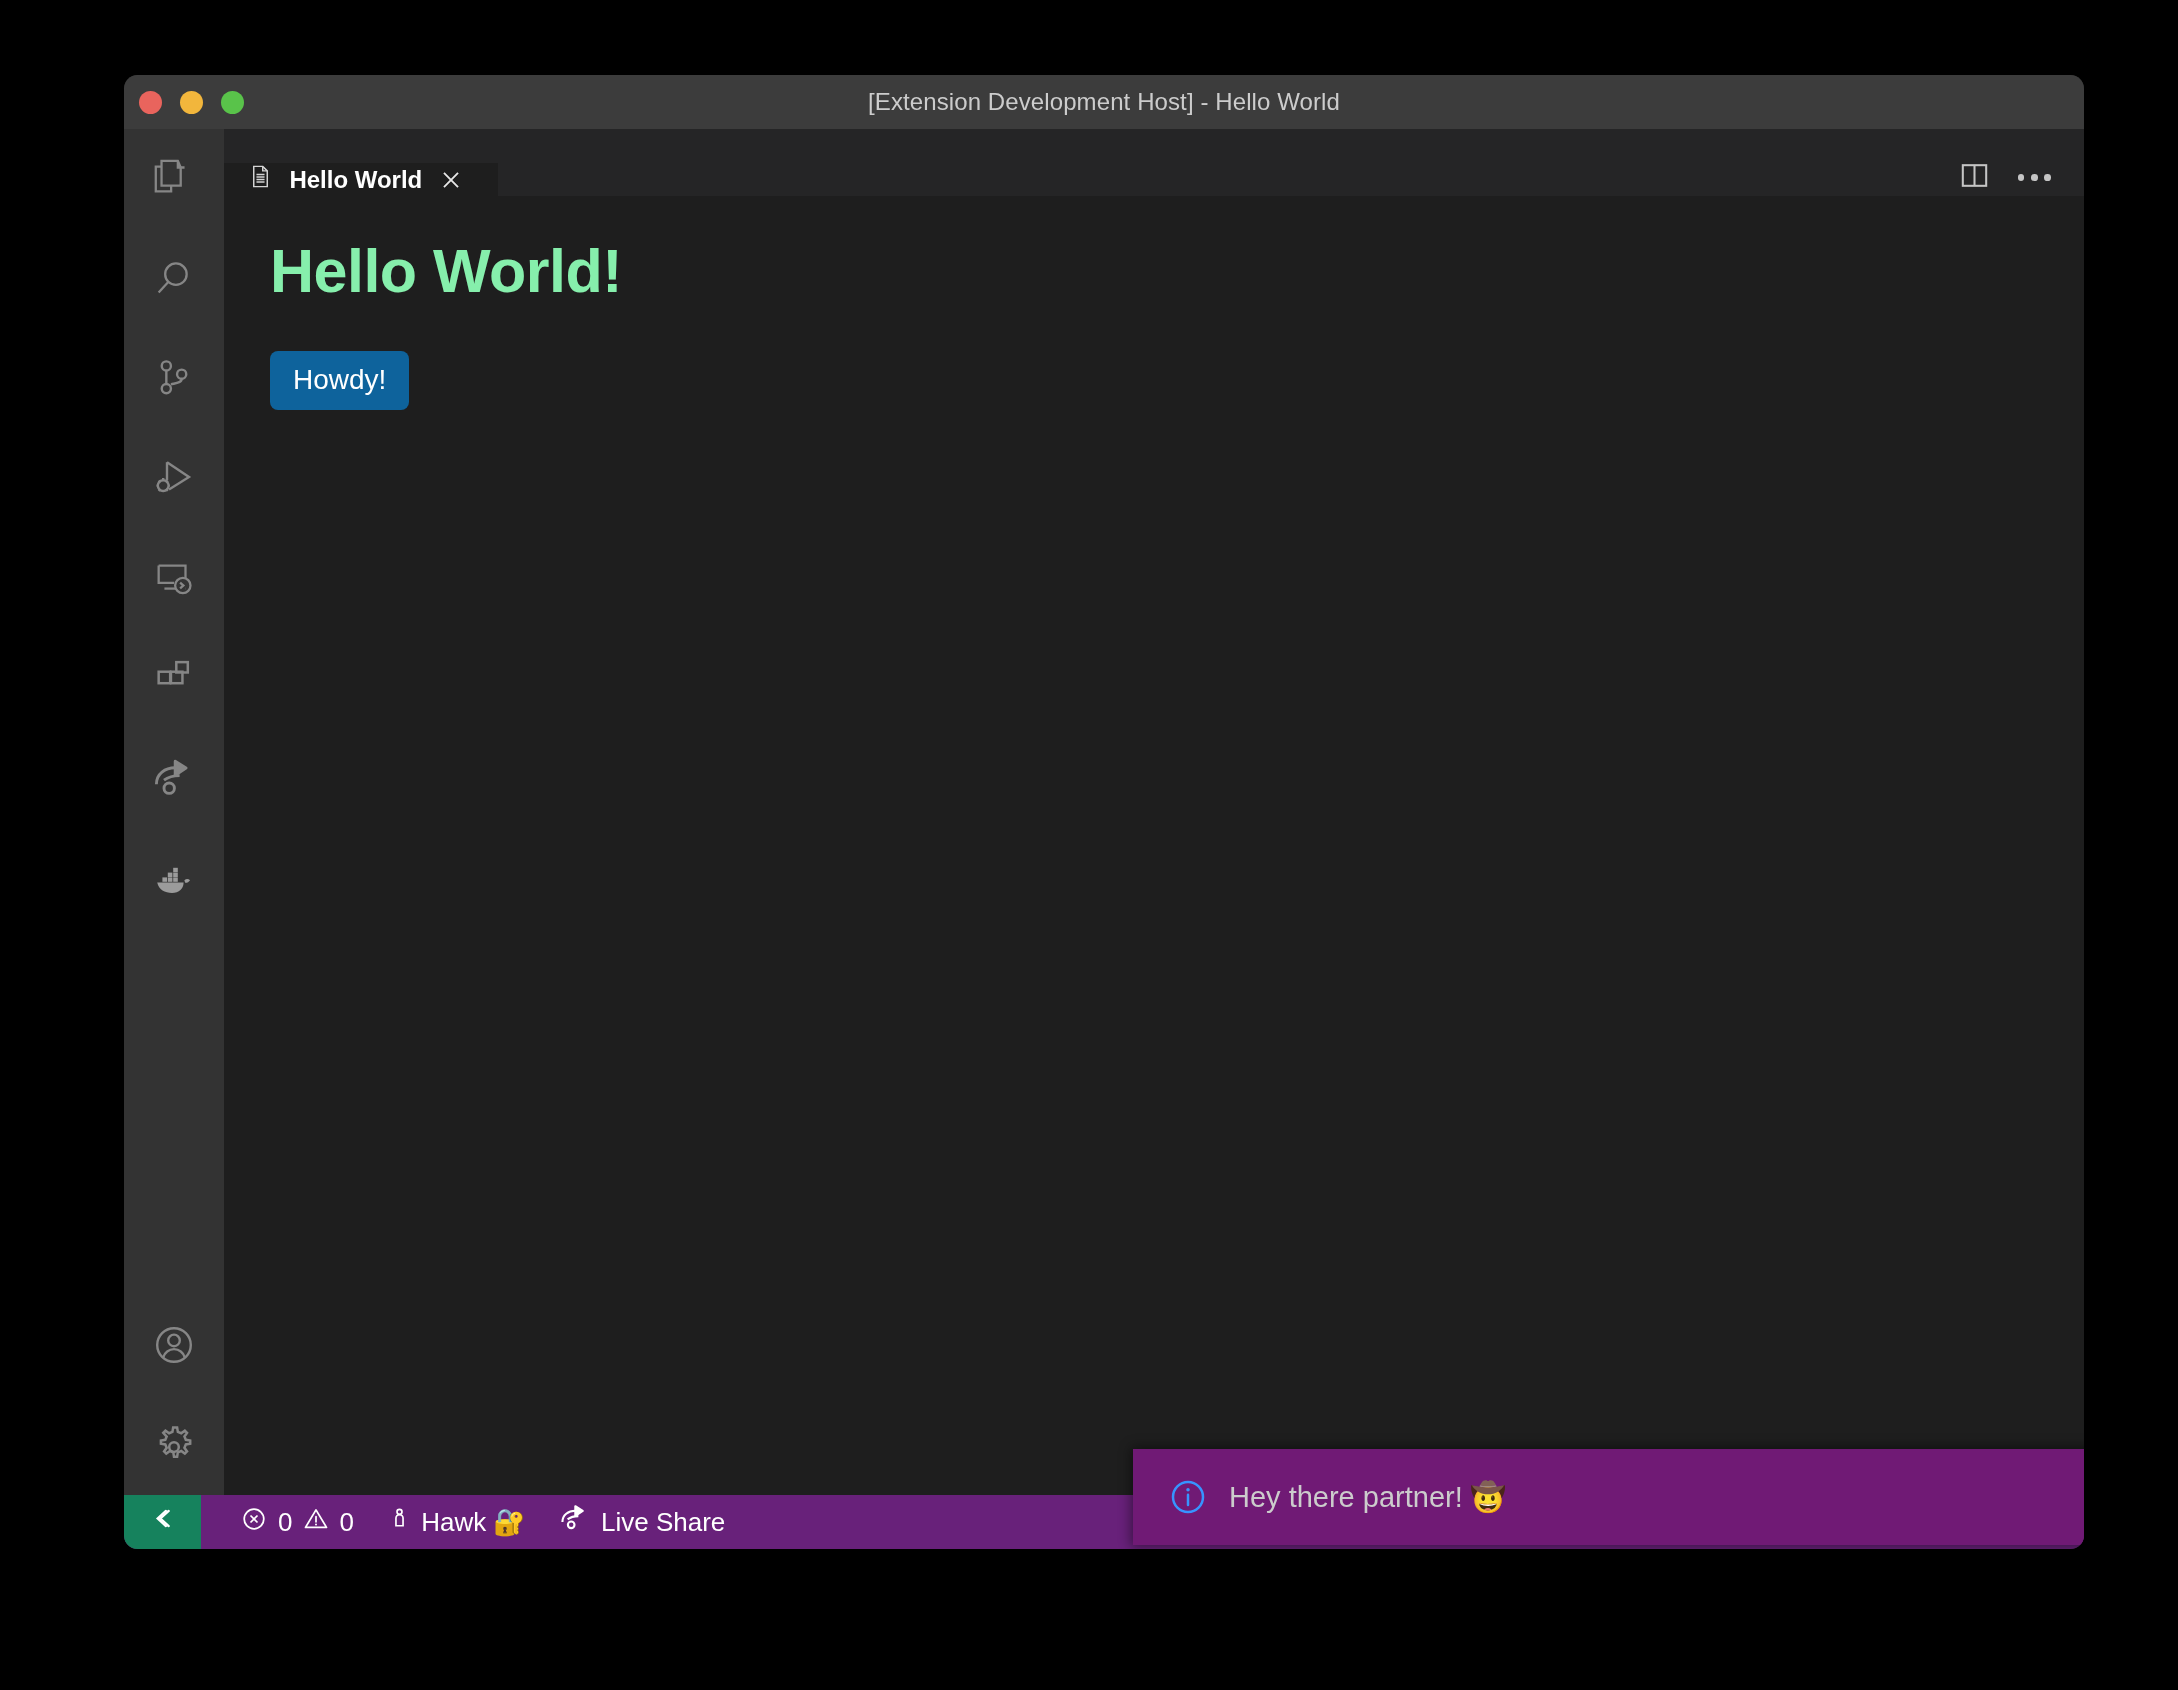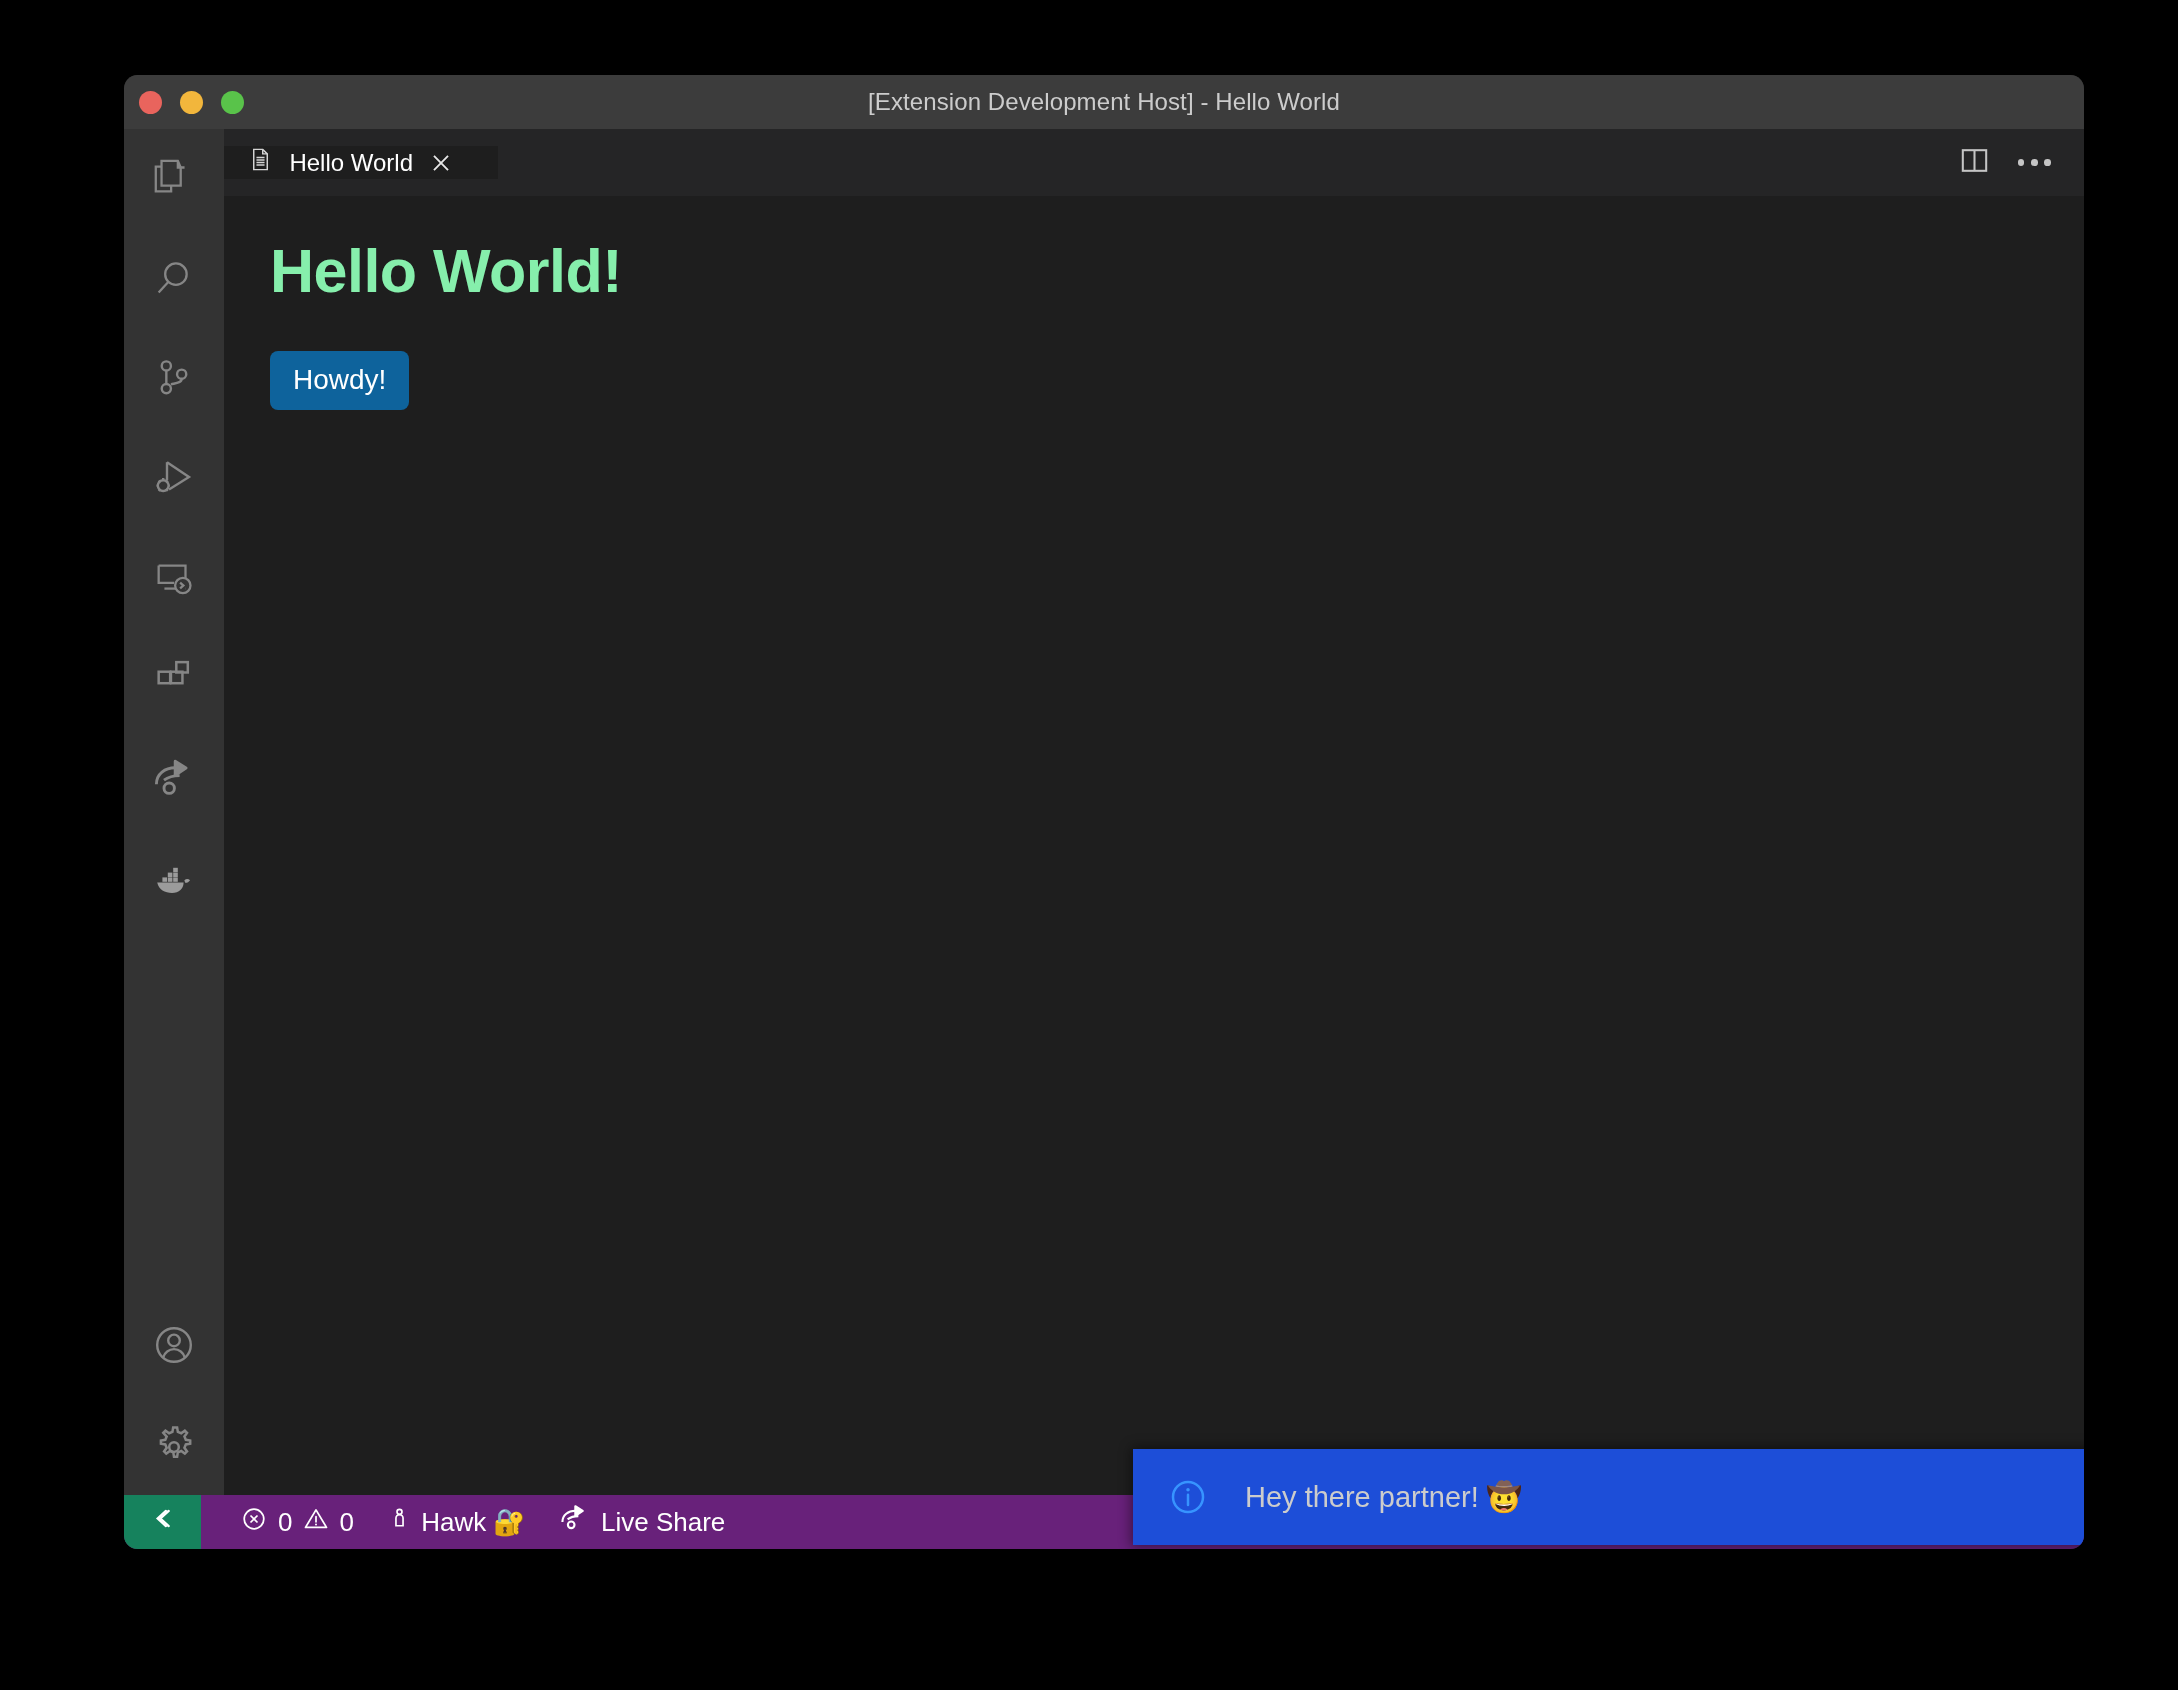--- a/index.html
+++ b/index.html
@@ -77,23 +77,24 @@
     flex-direction: column;
     background: #1e1e1e;
     position: relative;
     min-width: 0;
   }
 
   #tabbar {
     height: 67px;
     background: #252526;
     display: flex;
-    align-items: center;
+    align-items: flex-end;
     position: relative;
     flex: 0 0 67px;
+    font-weight: bold;
   }
   #tab-hello {
     display: flex;
     align-items: center;
     gap: 15.4px;
     padding: 0 21px 0 23px;
     background: #1e1e1e;
     color: #ffffff;
     font-size: 24px;
     min-width: 274px;
@@ -134,24 +135,24 @@
     padding: 12.5px 23px 14.4px 23px;
     border-radius: 8px;
     cursor: pointer;
   }
 
   
   #notification-toast {
     position: absolute;
     left: 1009px; top: 1374px;
     width: 1038px; height: 96px;
-    background: #1d4ed8;
-    display: flex;
-    align-items: center;
-    gap: 37px;
+    background: #701a75;
+    display: flex;
+    align-items: center;
+    gap: 21px;
     padding-left: 35px;
     box-shadow: 0 0 11.5px 1.9px rgba(0,0,0,0.45);
     z-index: 20;
   }
   #notification-toast .info-icon { flex: 0 0 auto; display: flex; }
   #notification-text {
     color: #cccccc;
     font-size: 29px;
     white-space: nowrap;
   }

